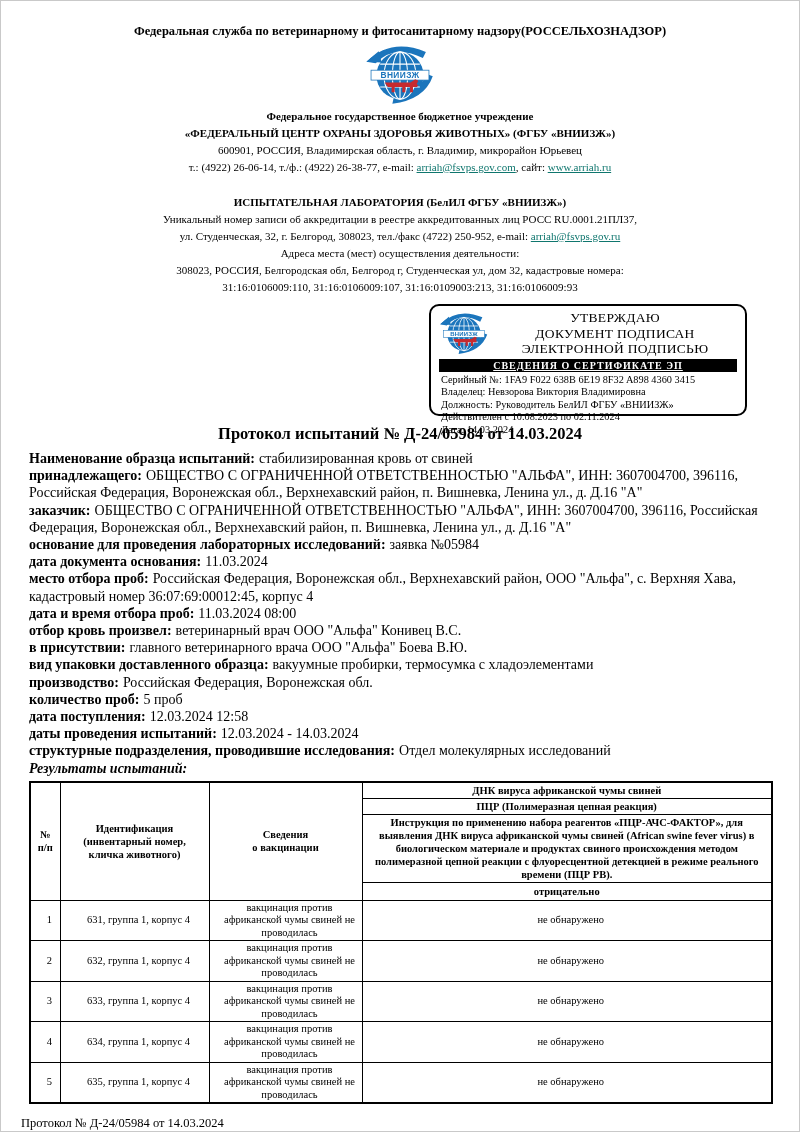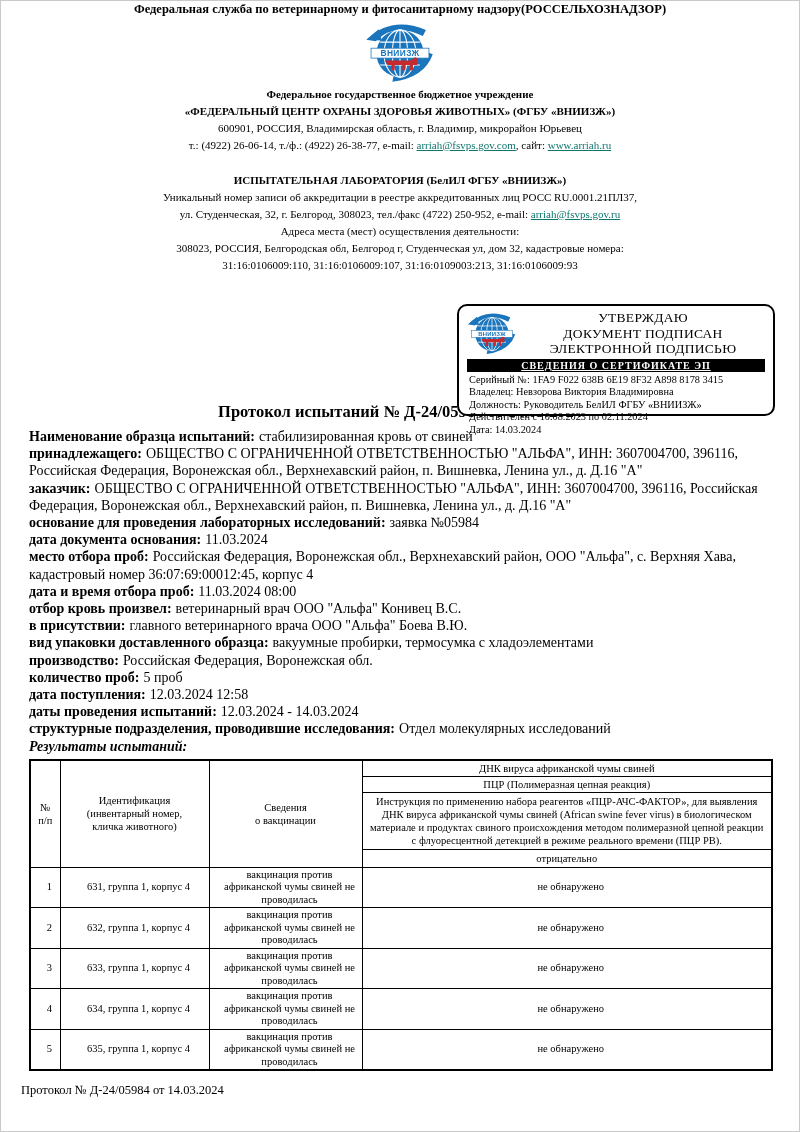--- a/index.html
+++ b/index.html
@@ -2,30 +2,30 @@
 <html lang="ru"><head>
 <meta charset="utf-8">
 <style>
   html,body{margin:0;padding:0;background:#fff;}
   .page{
     width:800px;height:1132px;box-sizing:border-box;position:relative;
     background:#fff;border:1px solid #c9c9c9;overflow:hidden;
     font-family:"Liberation Serif","DejaVu Serif",serif;color:#000;
   }
   
-  header{text-align:center;}
+  header{text-align:center;padding-top:22px;}
   .h-line{font-size:11px;line-height:17px;}
   .h-bold{font-weight:bold;}
   .agency{font-size:12.5px;font-weight:bold;line-height:17px;}
   .logo{display:block;margin:2px auto 2px;width:78px;height:64px;}
   .hdr-gap{height:18px;}
   a.doc-link{color:#0f766e;text-decoration:underline;cursor:pointer;}
   
   .stamp{
-    position:absolute;top:303px;left:456px;width:318px;height:112px;box-sizing:border-box;
+    position:absolute;top:303px;left:428px;width:318px;height:112px;box-sizing:border-box;
     border:2px solid #000;border-radius:10px;background:#fff;padding:4px 6px 2px;
   }
   .stamp-top{display:flex;align-items:center;}
   .stamp-logo{width:54px;height:46px;flex:0 0 54px;}
   .stamp-head{flex:1;text-align:center;font-size:13.5px;line-height:15.5px;letter-spacing:.3px;}
   .stamp-band{
     margin:2px 2px 2px;background:#000;color:#fff;text-align:center;
     font-size:10px;font-weight:bold;letter-spacing:1px;line-height:13px;text-decoration:underline;
   }
   .stamp-details{font-size:10.3px;line-height:12.6px;padding-left:4px;}
@@ -40,21 +40,21 @@
   .results-heading{padding:0 28px;font-size:14px;line-height:17.2px;font-weight:bold;font-style:italic;}
   
   table.results{
     border-collapse:collapse;margin:4px 0 0 28px;width:742px;table-layout:fixed;
     border:2px solid #000;
   }
   table.results th,table.results td{
     border:1px solid #000;padding:1px 4px;text-align:center;vertical-align:middle;
     font-size:10.5px;overflow:hidden;
   }
-  table.results th{font-weight:normal;line-height:13px;}
+  table.results th{font-weight:bold;line-height:13px;}
   table.results td{line-height:12.5px;padding-left:12px;}
   th.pre{white-space:pre-line;}
   tr.rh1 th{height:13px;}
   tr.rh2 th{height:13px;}
   tr.rh3 th{height:54px;}
   tr.rh4 th{height:15px;}
   tbody tr{height:40px;}
   tbody td{border-top:2px solid #000;}
   
   footer{padding:10px 20px 0;}
@@ -120,21 +120,21 @@
       </svg>
       <div class="stamp-head">
         <div>УТВЕРЖДАЮ</div>
         <div>ДОКУМЕНТ ПОДПИСАН</div>
         <div>ЭЛЕКТРОННОЙ ПОДПИСЬЮ</div>
       </div>
     </div>
     <div class="stamp-band">СВЕДЕНИЯ О СЕРТИФИКАТЕ ЭП</div>
     <div class="stamp-details">
 
-        <div>Серийный №: 1FA9 F022 638B 6E19 8F32 A898 8178 3415</div>
+        <div>Серийный №: 1FA9 F022 638B 6E19 8F32 A898 4360 3415</div>
 
         <div>Владелец: Невзорова Виктория Владимировна</div>
 
         <div>Должность: Руководитель БелИЛ ФГБУ «ВНИИЗЖ»</div>
 
         <div>Действителен с 10.08.2023 по 02.11.2024</div>
 
         <div>Дата: 14.03.2024</div>
       </div>
   </div>

